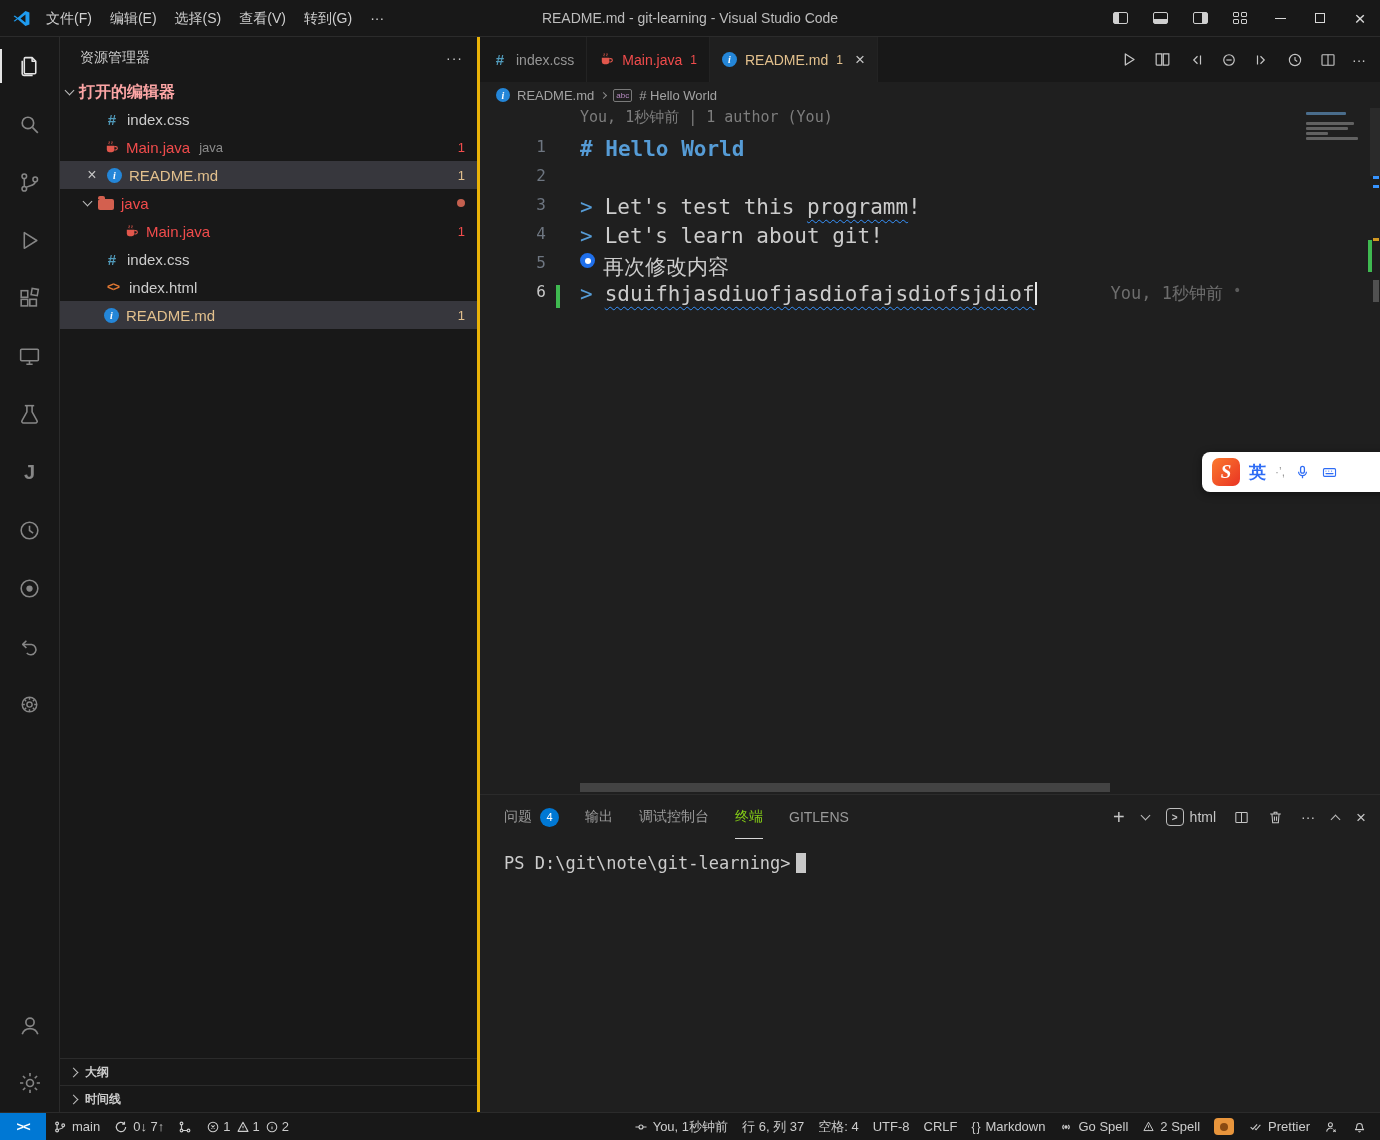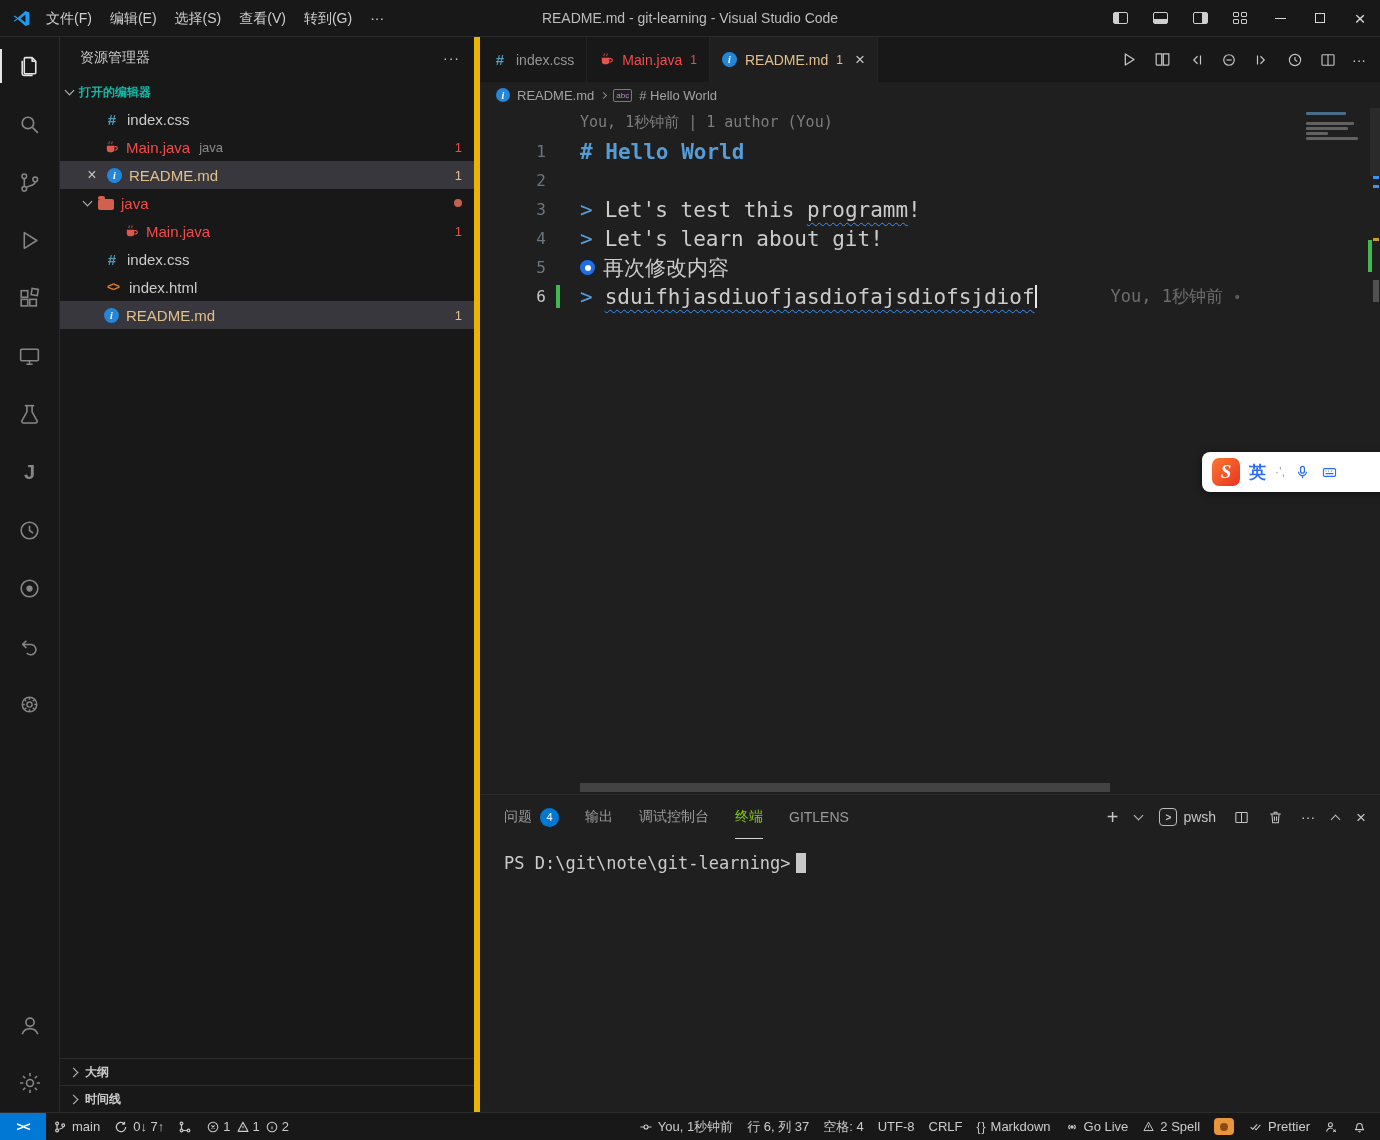--- a/index.html
+++ b/index.html
@@ -31,24 +31,24 @@
 
   
   .activitybar{width:60px;background:#181818;border-right:1px solid #2b2b2b;display:flex;flex-direction:column;align-items:stretch}
   .ab-item{height:58px;display:flex;align-items:center;justify-content:center;color:#868686;position:relative;cursor:pointer}
   .ab-item.active{color:#e4e4e4}
   .ab-item.active::before{content:"";position:absolute;left:0;top:12px;bottom:12px;width:2px;background:#e4e4e4}
   .ab-j{font-size:20px;font-weight:bold}
   .ab-spacer{flex:1}
 
   
-  .sidebar{width:420px;background:#181818;border-right:6px solid #eab308;display:flex;flex-direction:column;font-size:15px}
+  .sidebar{width:420px;background:#181818;border-right:3px solid #eab308;display:flex;flex-direction:column;font-size:15px}
   .sb-header{height:42px;display:flex;align-items:center;padding:0 14px 0 20px;color:#cccccc;font-size:14px}
   .sb-header .dots{margin-left:auto;color:#c5c5c5;letter-spacing:1px}
-  .sec-head{height:26px;display:flex;align-items:center;gap:6px;padding-left:6px;font-size:12px;font-weight:bold;color:#14b8a6}
+  .sec-head{height:26px;display:flex;align-items:center;gap:6px;padding-left:6px;font-size:16px;font-weight:bold;color:#fca5a5}
   .row{height:28px;display:flex;align-items:center;gap:7px;padding-right:12px;cursor:pointer;position:relative}
   .row.sel{background:#37373d}
   .row .name{white-space:nowrap}
   .row .desc{color:#8c8c8c;font-size:13px;margin-left:2px}
   .row .badge{margin-left:auto;font-size:13px}
   .red{color:#f14c4c}.orange{color:#e2c08d}
   .chev{width:7px;height:7px;border-right:1.4px solid #bdbdbd;border-bottom:1.4px solid #bdbdbd;display:inline-block;flex:none}
   .chev.down{transform:rotate(45deg);margin-top:-3px}
   .chev.right{transform:rotate(-45deg)}
   .close-x{color:#c5c5c5;font-size:16px;width:16px;text-align:center;flex:none}
@@ -69,21 +69,21 @@
   .tab .tbadge{font-size:12px}
   .tab .tclose{font-size:17px;color:#c5c5c5;margin-left:4px}
   .ed-actions{margin-left:auto;display:flex;align-items:center;gap:15px;padding-right:14px;color:#c5c5c5}
   .breadcrumb{height:26px;display:flex;align-items:center;gap:7px;padding-left:16px;font-size:13px;color:#a3a3a3;background:#1f1f1f}
   .bc-sep{width:5px;height:5px;border-right:1.2px solid #8a8a8a;border-bottom:1.2px solid #8a8a8a;transform:rotate(-45deg)}
   .abc-box{font-size:8px;border:1px solid #7a7a7a;border-radius:2px;padding:0 2px;color:#b78ac2;line-height:11px}
 
   
   .editor-area{flex:1;position:relative;overflow:hidden;background:#1f1f1f;
     font-family:"DejaVu Sans Mono","Liberation Mono",monospace}
-  .codeline{height:29px;display:flex;align-items:center;white-space:pre;position:relative;font-size:21px;color:#cccccc}
+  .codeline{height:29px;display:flex;align-items:flex-start;white-space:pre;position:relative;font-size:21px;color:#cccccc}
   .gutter{width:100px;padding-right:34px;text-align:right;color:#6e7681;font-size:16px;flex:none;font-family:"DejaVu Sans Mono",monospace}
   .gutter.cur{color:#c8c8c8}
   .lens{font-size:15px;color:#7d7d7d}
   .md-h1{color:#569cd6;font-weight:bold}
   .q{color:#569cd6;margin-right:12px}
   .squig{text-decoration:underline wavy #3794ff 1px;text-underline-offset:5px}
   .cursorbar{display:inline-block;width:2px;height:23px;background:#e8e8e8;vertical-align:middle}
   .blame{color:#6d6d6d;font-size:17px;margin-left:74px}
   .blame-dot{color:#5a5a5a;font-size:14px;margin-left:10px}
   .addbar{position:absolute;left:76px;top:3px;bottom:3px;width:3.5px;background:#3fb950}
@@ -478,21 +478,21 @@
           </span>
         <span class="ptab">
             <span>GITLENS</span>
           </span>
 
         <span class="panel-actions">
           <span class="plus">+</span>
           <span class="chev down"></span>
           <span class="pwsh-chip">
             <span class="pwsh-box">&gt;</span>
-            <span>pwsh</span>
+            <span>html</span>
           </span>
           <span class="icon">
               <svg width="17" height="17" viewBox="0 0 24 24" fill="none" stroke="currentColor" stroke-width="1.5">
                 <rect x="4" y="5" width="16" height="14" rx="1"></rect>
                 <path d="M12 5v14"></path>
               </svg>
             </span>
           <span class="icon">
               <svg width="17" height="17" viewBox="0 0 24 24" fill="none" stroke="currentColor" stroke-width="1.5">
                 <path d="M4.5 7h15M10 7V4.5h4V7M7 7l1 12.5h8L17 7M10.5 10.5v6M13.5 10.5v6"></path>
@@ -589,21 +589,21 @@
       <span style="font-size:12px">{ }</span>
       <span>Markdown</span>
     </span>
     <span class="sb-item">
       <span class="icon">
           <svg width="14" height="14" viewBox="0 0 24 24" fill="none" stroke="currentColor" stroke-width="1.8">
             <circle cx="12" cy="12" r="2" fill="currentColor"></circle>
             <path d="M8.2 15.8a5.4 5.4 0 0 1 0-7.6M15.8 8.2a5.4 5.4 0 0 1 0 7.6"></path>
           </svg>
         </span>
-      <span>Go Live</span>
+      <span>Go Spell</span>
     </span>
     <span class="sb-item">
       <span class="icon">
           <svg width="13" height="13" viewBox="0 0 24 24" fill="none" stroke="currentColor" stroke-width="1.8" stroke-linejoin="round">
             <path d="M12 4 3.5 19.5h17z"></path>
             <path d="M12 10v4.2M12 16.8v.5"></path>
           </svg>
         </span>
       <span>2 Spell</span>
     </span>

